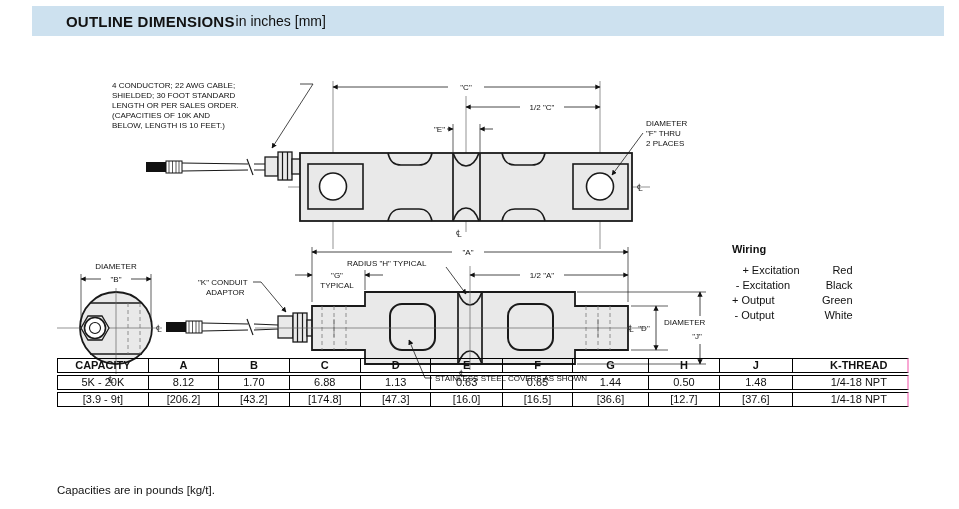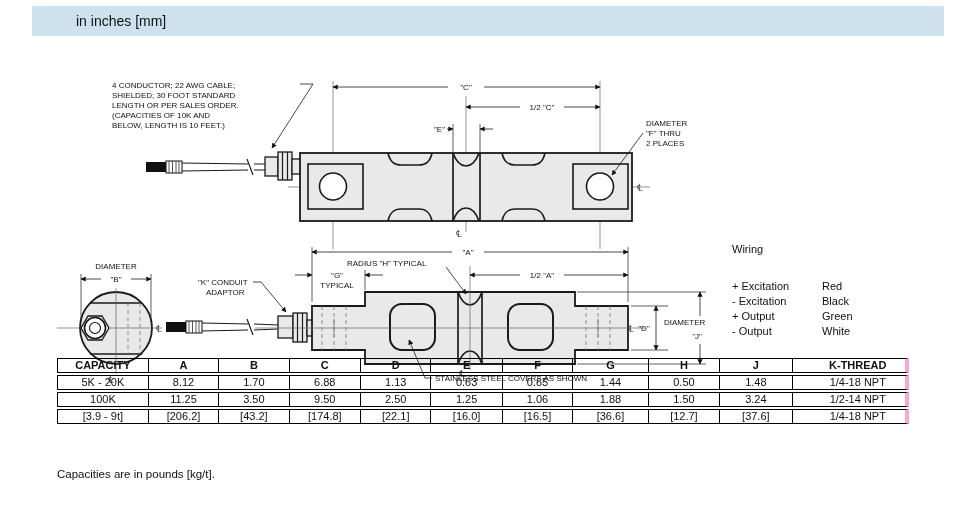--- a/index.html
+++ b/index.html
@@ -6,60 +6,61 @@
     --band_bg:#cde1ef;
     --fill:#e9e9e9;
     --line:#1a1a1a;
   }
   html,body{margin:0;padding:0;background:#fff;}
   body{width:959px;height:509px;position:relative;overflow:hidden;
        font-family:"Liberation Sans",sans-serif;color:#111;}
   .titlebar{position:absolute;left:32px;top:6px;width:912px;height:30px;
             background:var(--band_bg);display:flex;align-items:center;padding-left:34px;box-sizing:border-box;}
   .titlebar .t1{font-weight:bold;font-size:15px;letter-spacing:.2px;}
-  .titlebar .t2{font-size:14px;margin-left:10px;}
+  .titlebar .t2{font-size:14px;margin-left:1px;}
   svg.drawing{position:absolute;left:0;top:36px;}
   svg .body{fill:var(--fill);stroke:var(--line);stroke-width:1.8;}
   svg .part{fill:var(--fill);stroke:var(--line);stroke-width:1.3;}
   svg .plateline{fill:none;stroke:var(--line);stroke-width:1.6;}
   svg .cover{fill:none;stroke:var(--line);stroke-width:2;}
   svg .hole{fill:#fff;stroke:var(--line);stroke-width:1.6;}
   svg .slot{fill:none;stroke:var(--line);stroke-width:1.7;}
   svg .edge{stroke:var(--line);stroke-width:1.7;}
   svg .cl{stroke:#666;stroke-width:.7;}
   svg .hid{stroke:#777;stroke-width:.8;stroke-dasharray:4 3;}
   svg .dim{stroke:var(--line);stroke-width:.8;fill:none;}
   svg .ext{stroke:var(--line);stroke-width:.7;}
   svg .wire{stroke:var(--line);stroke-width:1.2;fill:none;}
   svg text{font-family:"Liberation Sans",sans-serif;font-size:8px;fill:#111;}
   svg text.mid{text-anchor:middle;}
   svg text.end{text-anchor:end;}
   svg text.cls{font-size:10px;}
   .wiring{position:absolute;left:732px;top:243px;font-size:11px;}
-  .wiring-title{font-weight:normal;margin-bottom:24px;}
-  .wrow{display:flex;height:15px;line-height:15px;}
+  .wiring-title{font-weight:bold;margin-bottom:8px;}
+  .wrow{display:flex;height:15px;line-height:15px;justify-content:flex-end;}
   .wrow .sig{width:90px;}
   table.dims{position:absolute;left:57px;top:356px;width:852px;table-layout:fixed;
              border-collapse:separate;border-spacing:0 2px;font-size:11px;}
   table.dims th,table.dims td{border:1px solid #000;border-right:none;text-align:center;
              height:13px;line-height:13px;padding:0;overflow:hidden;white-space:nowrap;}
-  table.dims th:last-child,table.dims td:last-child{border-right:4px solid #f9a8d4;padding-left:18px;}
+  table.dims th:last-child,table.dims td:last-child{border-right:2px solid #f9a8d4;padding-left:18px;}
   table.dims th{font-weight:bold;}
   table.dims col:nth-child(1){width:89px;}  table.dims col:nth-child(2){width:69px;}
   table.dims col:nth-child(3){width:69px;}  table.dims col:nth-child(4){width:70px;}
   table.dims col:nth-child(5){width:69px;}  table.dims col:nth-child(6){width:70px;}
   table.dims col:nth-child(7){width:69px;}  table.dims col:nth-child(8){width:74px;}
   table.dims col:nth-child(9){width:70px;}  table.dims col:nth-child(10){width:71px;}
   table.dims col:nth-child(11){width:115px;}
-  .footnote{position:absolute;left:57px;top:468px;font-size:11.5px;}
+  .footnote{position:absolute;left:57px;top:484px;font-size:11.5px;}
 </style>
 </head>
 <body>
 
 <div class="titlebar">
+  <span class="t1">OUTLINE DIMENSIONS</span>
   <span class="t2">in inches [mm]</span>
 </div>
 
 <svg class="drawing" viewBox="0 0 959 355" width="959" height="355">
   <defs>
     <marker id="arr" viewBox="0 0 10 10" refX="9" refY="5" markerWidth="6.5" markerHeight="6.5" orient="auto-start-reverse">
       <path d="M0 0L10 5L0 10z" fill="#111"></path>
     </marker>
   </defs>
 
@@ -310,38 +311,25 @@
         <td>6.88</td>
         <td>1.13</td>
         <td>0.63</td>
         <td>0.65</td>
         <td>1.44</td>
         <td>0.50</td>
         <td>1.48</td>
         <td>1/4-18 NPT</td>
       </tr>
       <tr>
-        <td>100K</td>
-        <td>11.25</td>
-        <td>3.50</td>
-        <td>9.50</td>
-        <td>2.50</td>
-        <td>1.25</td>
-        <td>1.06</td>
-        <td>1.88</td>
-        <td>1.50</td>
-        <td>3.24</td>
-        <td>1/2-14 NPT</td>
-      </tr>
-      <tr>
         <td>[3.9 - 9t]</td>
         <td>[206.2]</td>
         <td>[43.2]</td>
         <td>[174.8]</td>
-        <td>[22.1]</td>
+        <td>[47.3]</td>
         <td>[16.0]</td>
         <td>[16.5]</td>
         <td>[36.6]</td>
         <td>[12.7]</td>
         <td>[37.6]</td>
         <td>1/4-18 NPT</td>
       </tr>
     </tbody>
   </table>
 

